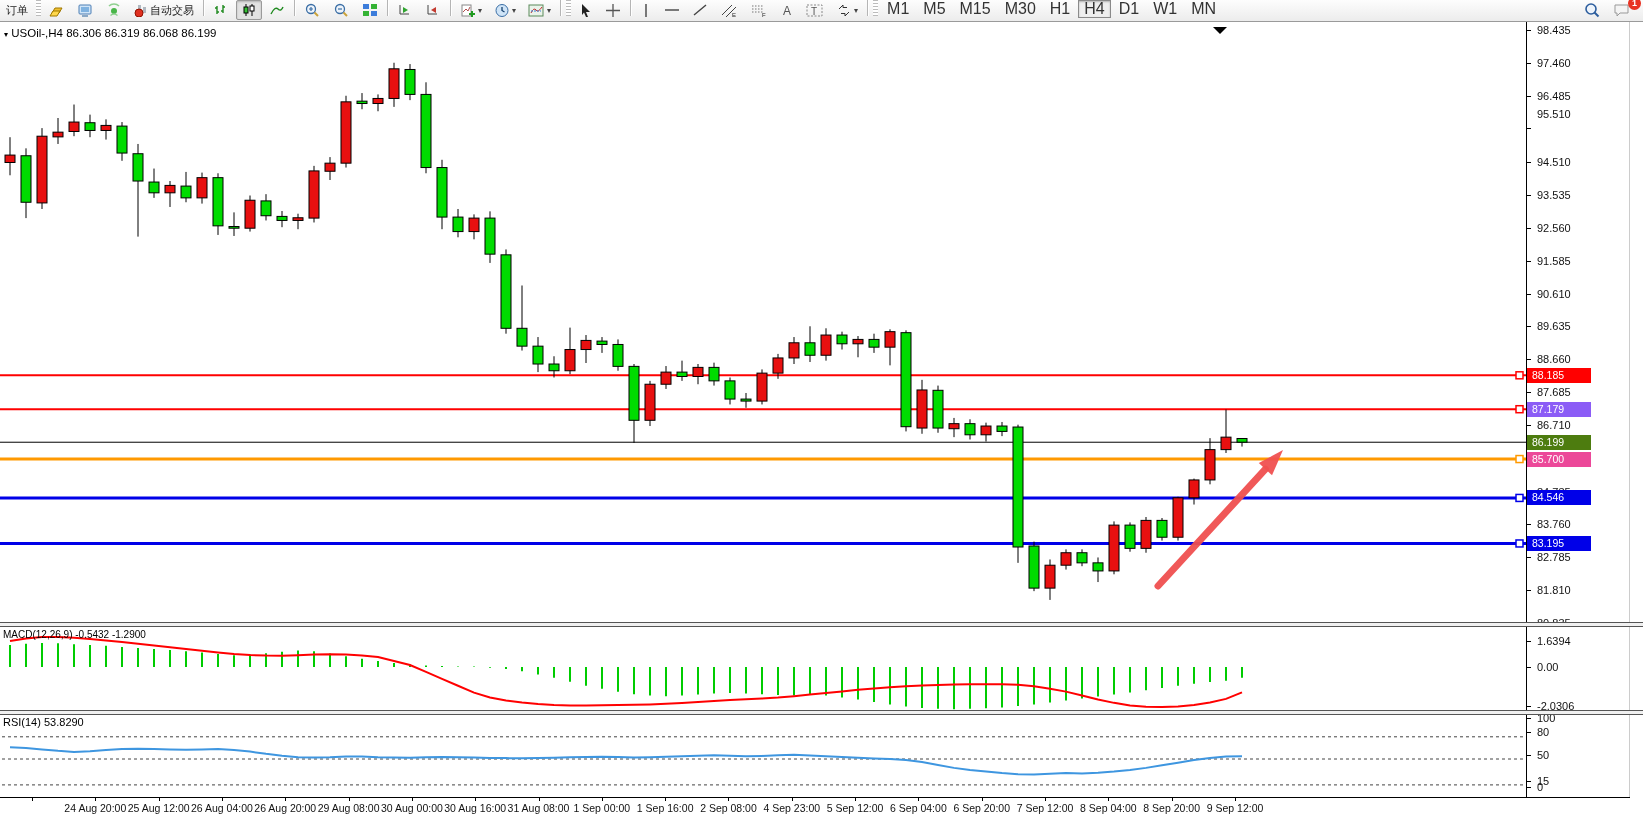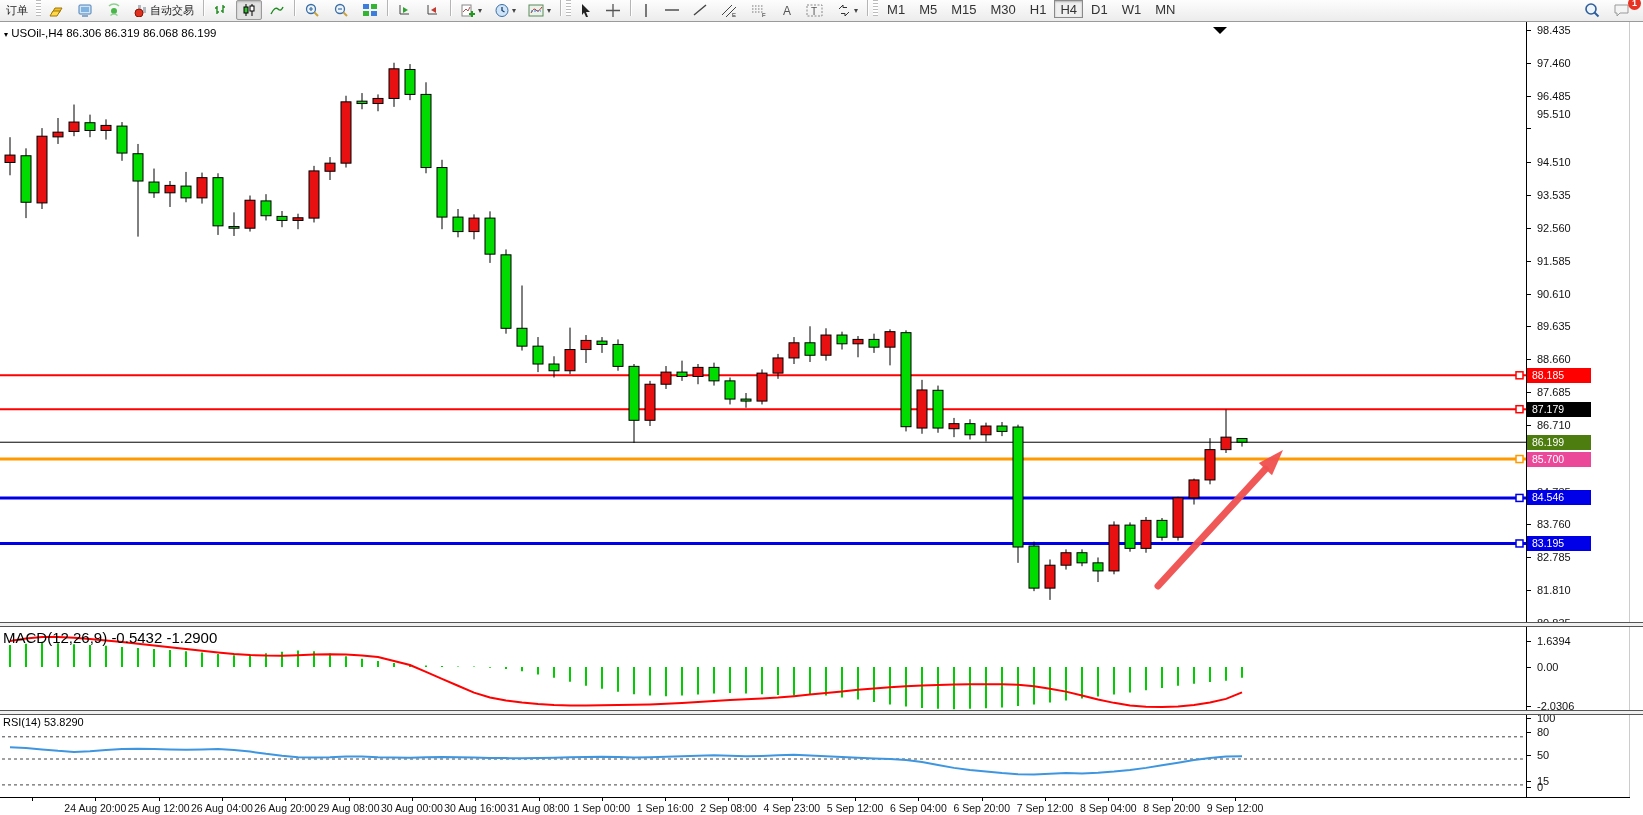--- a/index.html
+++ b/index.html
@@ -11,35 +11,35 @@
   #toolbar { position:absolute; left:0; top:0; width:1643px; height:22px;
     background:linear-gradient(#fdfdfd,#ececec); border-bottom:1px solid #9a9a9a;
     display:flex; align-items:flex-start; font-size:11px; color:#222; white-space:nowrap; }
   .tb-btn { height:20px; display:flex; align-items:center; padding:0 4px; margin:0 1px;
     border:1px solid transparent; border-radius:2px; cursor:default; }
   .tb-btn.pressed { background:#e2e2e2; border:1px solid #9a9a9a; box-shadow:inset 0 1px 2px rgba(0,0,0,.2); }
   .tb-sep { width:1px; height:16px; background:#b5b5b5; margin:0 3px; box-shadow:1px 0 0 #fff; }
   .grip { width:5px; height:16px; margin:0 2px;
     background:repeating-linear-gradient(#bbb 0 1px, #fff 1px 3px); }
   .tf-btn { height:18px; padding:0 5px; margin:0 1px; display:flex; align-items:center;
-    border:1px solid transparent; font-size:13px; color:#333; }
+    border:1px solid transparent; font-size:16px; color:#333; }
   .tf-btn.sel { background:#efefef; border:1px solid #8a8a8a; box-shadow:inset 0 1px 2px rgba(0,0,0,.25); }
   .ddn { font-size:8px; color:#444; margin-left:2px; }
   .ico { display:inline-block; }
   #tb-right { margin-left:auto; display:flex; align-items:center; padding-right:6px; }
   .badge-red { position:absolute; top:-4px; right:-6px; background:#e83323; color:#fff;
     border-radius:8px; font-size:9px; min-width:13px; height:13px; line-height:13px;
     text-align:center; font-weight:bold; }
 
   
   #chart { position:absolute; left:0; top:22px; width:1504px; height:793px; background:#fff; }
   #plot-svg { position:absolute; left:0; top:0; z-index:1; }
   .overlay { position:absolute; z-index:3; color:#000; }
   #symbol-title { left:4px; top:5px; font-size:11.5px; }
-  #macd-label { left:3px; top:607px; font-size:15px; }
+  #macd-label { left:3px; top:607px; font-size:10px; }
   #rsi-label  { left:3px; top:694px; font-size:11px; }
   .axis-label { position:absolute; left:1537px; font-size:11px; color:#111; z-index:2; }
   .axis-tick  { position:absolute; left:1526px; width:5px; height:1px; background:#000; z-index:2; }
   .price-badge { position:absolute; left:1527px; width:64px; height:15px; z-index:4;
     color:#fff; font-size:10.5px; line-height:15px; padding-left:5px; }
   .time-label { position:absolute; top:780px; font-size:10.5px; color:#111; transform:translateX(-50%); z-index:2; }
   .time-tick  { position:absolute; top:775px; width:1px; height:4px; background:#000; z-index:2; }
   .splitter { position:absolute; left:0; width:1643px; height:5px; z-index:3;
     background:#f0f0f0; border-top:1px solid #555; border-bottom:1px solid #555; }
   #vaxis-line { position:absolute; left:1526px; top:0; width:1px; height:775px; background:#000; z-index:2; }
@@ -578,21 +578,21 @@
       <div class="axis-label" style="top: 690px;">100</div>
       <div class="axis-tick" style="top: 710px;"></div>
       <div class="axis-label" style="top: 704px;">80</div>
       <div class="axis-tick" style="top: 733px;"></div>
       <div class="axis-label" style="top: 727px; text-align: right;">50</div>
       <div class="axis-tick" style="top: 759px;"></div>
       <div class="axis-label" style="top: 753px;">15</div>
       <div class="axis-tick" style="top: 765px;"></div>
       <div class="axis-label" style="top: 759px;">0</div>
       <div class="price-badge" style="top: 345.805px; background: rgb(255, 0, 0);">88.185</div>
-      <div class="price-badge" style="top: 379.707px; background: #000000;">87.179</div>
+      <div class="price-badge" style="top: 379.707px; background: #8b5cf6;">87.179</div>
       <div class="price-badge" style="top: 412.733px; background: #4d7c0f;">86.199</div>
       <div class="price-badge" style="top: 429.549px; background: #ec4899;">85.700</div>
       <div class="price-badge" style="top: 468.439px; background: rgb(0, 0, 232);">84.546</div>
       <div class="price-badge" style="top: 513.968px; background: rgb(0, 0, 232);">83.195</div>
       <div class="time-tick" style="left: 32px;"></div>
       <div class="time-label" style="left: 32px; margin-top: 44px;">24 Aug 2022</div>
       <div class="time-tick" style="left: 95.3158px;"></div>
       <div class="time-label" style="left: 95.3158px;">24 Aug 20:00</div>
       <div class="time-tick" style="left: 158.632px;"></div>
       <div class="time-label" style="left: 158.632px;">25 Aug 12:00</div>

